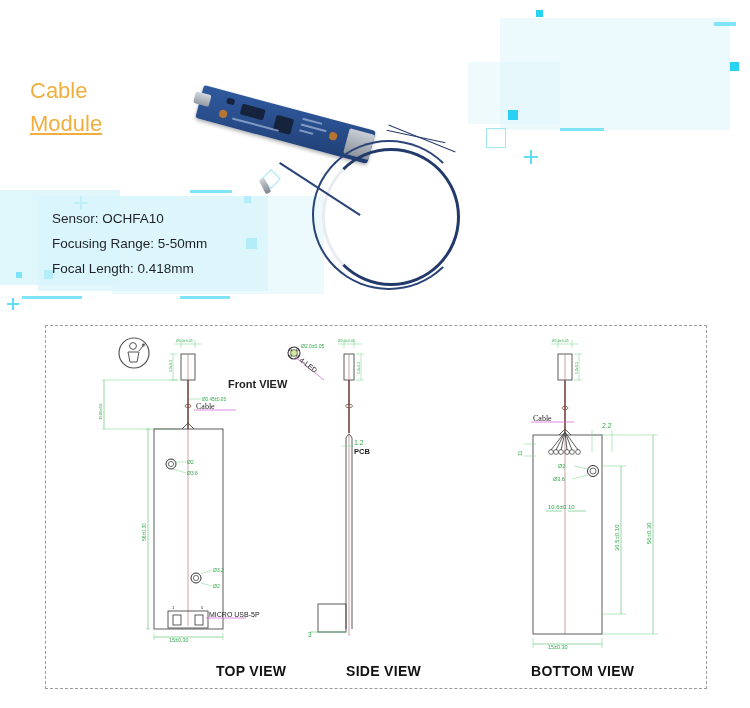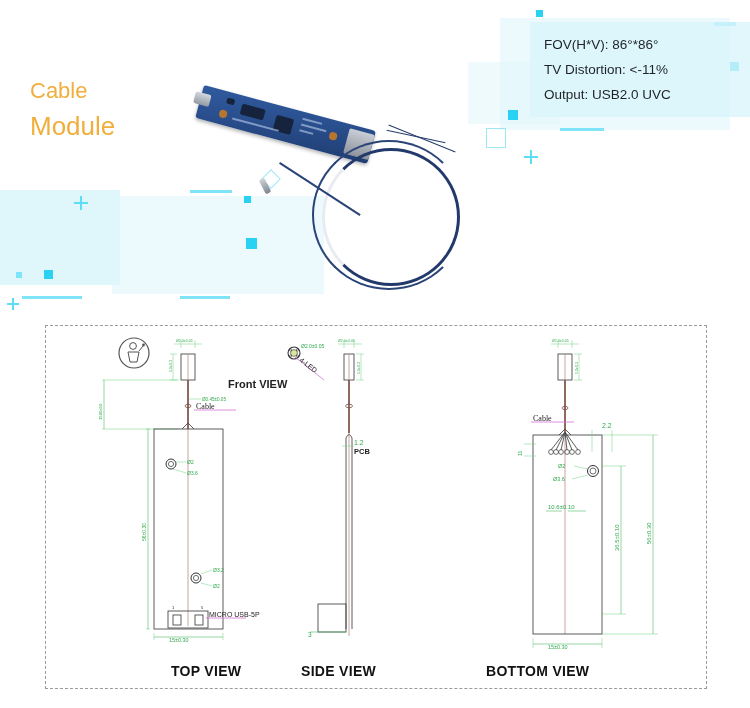--- a/index.html
+++ b/index.html
@@ -5,21 +5,21 @@
   html,body{margin:0;padding:0;background:#fff;}
   body{width:750px;height:708px;position:relative;overflow:hidden;
        font-family:"Liberation Sans", sans-serif;}
 
   
   .hero{position:absolute;left:0;top:0;width:750px;height:312px;overflow:hidden;background:#ffffff;}
 
   .title{position:absolute;left:30px;top:18px;font-size:44px;font-weight:bold;
          color:#f5a21b;letter-spacing:-1px;line-height:1;}
   .subtitle1{position:absolute;left:30px;top:80px;font-size:22px;color:#f0ae3c;line-height:1;}
-  .subtitle2{position:absolute;left:30px;top:113px;font-size:26px;color:#f0ae3c;line-height:1;}
+  .subtitle2{position:absolute;left:30px;top:113px;font-size:22px;color:#f0ae3c;line-height:1;text-decoration:underline;}
 
   
   .deco{position:absolute;pointer-events:none;}
   .sq-fill{background:#dff6fb;}
   .sq-line{border:1px solid #9fe6f5;}
   .blip{position:absolute;background:#29d2f2;}
   .blip.soft{background:#7fe4f7;}
   .plusv,.plush{position:absolute;background:#5fddf5;}
 
   
@@ -47,21 +47,21 @@
         border-left-color:#e8ebf0;border-top-color:#1d3straight;}
   .coil2{position:absolute;left:112px;top:60px;width:150px;height:146px;
         border:2px solid #2b4478;border-radius:50%;border-right-color:transparent;}
   .lead{position:absolute;background:#243c6e;}
   .camhead{position:absolute;left:62px;top:98px;width:6px;height:16px;
         background:linear-gradient(180deg,#cfd4da,#7e858f);transform:rotate(-28deg);border-radius:2px;}
 
   
   .drawing{position:absolute;left:45px;top:325px;width:660px;height:362px;
            border:1px dashed #9a9a9a;background:#fff;}
-  .viewlabel{position:absolute;font-size:14px;font-weight:bold;color:#111;letter-spacing:.3px;}
+  .viewlabel{position:absolute;font-size:14px;font-weight:bold;color:#111;letter-spacing:.3px;margin-left:45px;}
 
   svg{position:absolute;left:0;top:0;overflow:visible;}
   .gl{stroke:#4dbd67;stroke-width:.6;fill:none;}          
   .gk{stroke:#6fd27f;stroke-width:.5;fill:none;}
   .bl{stroke:#4a4a4a;stroke-width:.9;fill:none;}          
   .rd{stroke:#c08b8b;stroke-width:.8;fill:none;}          
   .cbl{stroke:#7a4e45;stroke-width:1.6;fill:none;}
   .pk{stroke:#d46fd4;stroke-width:.8;fill:none;}
   text.g{fill:#31a94d;font-family:"Liberation Sans",sans-serif;}
   text.k{fill:#222;font-family:"Liberation Sans",sans-serif;}
@@ -117,26 +117,26 @@
       <div class="usbA"></div>
     </div>
     <div class="lead" style="left:186px;top:56px;width:60px;height:1px;transform:rotate(12deg);"></div>
     <div class="lead" style="left:186px;top:58px;width:72px;height:1px;transform:rotate(22deg);"></div>
     <div class="coil2"></div>
     <div class="coil"></div>
     <div class="lead" style="left:72px;top:108px;width:96px;height:1.5px;background:#2a4478;transform:rotate(33deg);"></div>
     <div class="camhead"></div>
   </div>
 
-  <div class="spec" id="spec-right">
-    <div>FOV(H*V): 86°*86°</div>
-    <div>TV Distortion: &lt;-11%</div>
-    <div>Output: USB2.0 UVC</div>
+
+  <div class="spec" id="spec-left">
+    <div>Sensor: OCHFA10</div>
+    <div>Focusing Range: 5-50mm</div>
+    <div>Focal Length: 0.418mm</div>
   </div>
-
 </div>
 
 <div class="drawing">
 
   <svg width="660" height="362">
 
     <g>
       <circle cx="88" cy="27" r="15" fill="none" stroke="#555" stroke-width="1.2"></circle>
       <circle cx="87" cy="20" r="3.4" fill="none" stroke="#555" stroke-width="1"></circle>
       <path d="M82,26 L93,26 L91,36 L84,36 Z" fill="none" stroke="#555" stroke-width="1"></path>

